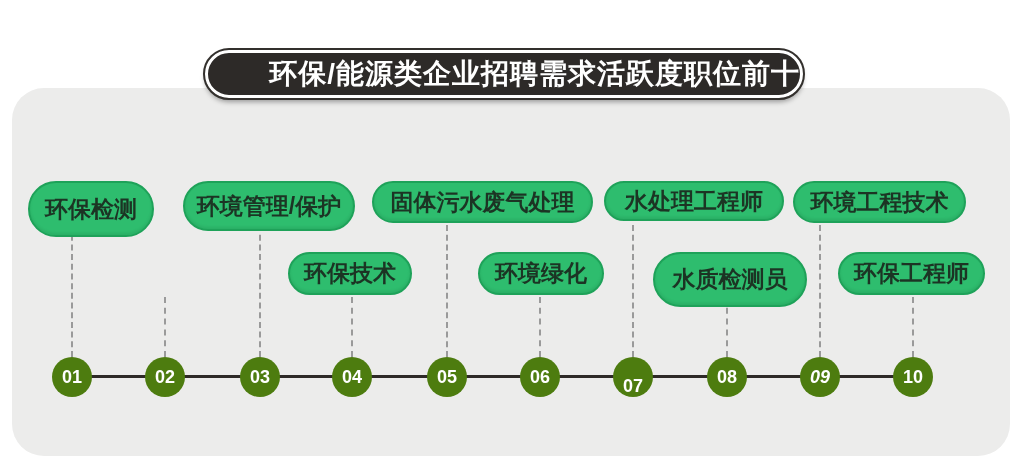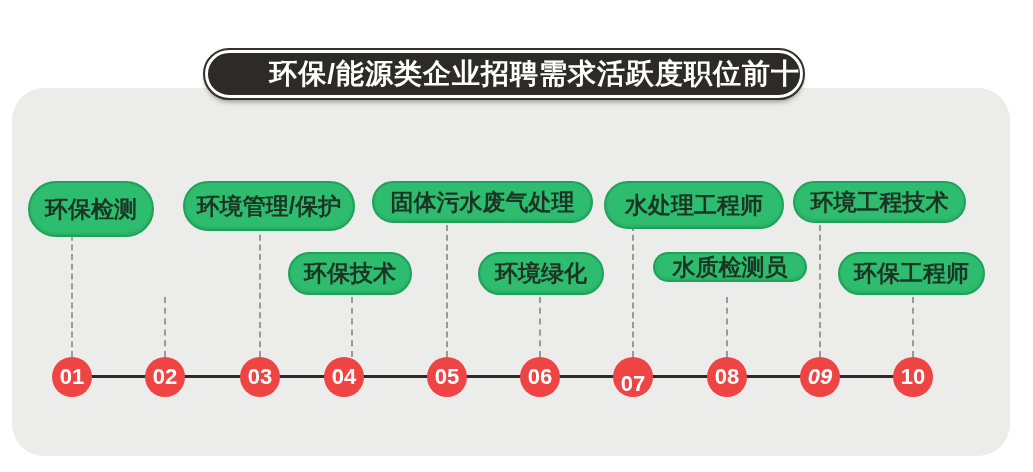--- a/index.html
+++ b/index.html
@@ -66,27 +66,27 @@
     position: absolute;
     left: 72px; top: 375px;
     width: 841px; height: 3px;
     background: #2e2a27;
     z-index: 2;
   }
   .node {
     position: absolute;
     top: 357px;
     width: 40px; height: 40px;
-    background: #ef4444;
+    background: #4d7c0f;
     border-radius: 50%;
     display: flex;
     align-items: center;
     justify-content: center;
     color: #ffffff;
-    font-size: 22px;
+    font-size: 18px;
     font-weight: bold;
     z-index: 4;
   }
 </style>
 </head>
 <body>
 
 <div class="canvas">
 
   <div class="panel"></div>
@@ -108,52 +108,52 @@
 
   <div class="pill" style="left:28px;  top:181px; width:126px; height:56px;">
     <span>环保检测</span>
   </div>
   <div class="pill" style="left:183px; top:181px; width:172px; height:50px;">
     <span>环境管理/保护</span>
   </div>
   <div class="pill" style="left:372px; top:181px; width:221px; height:42px;">
     <span>固体污水废气处理</span>
   </div>
-  <div class="pill" style="left:604px; top:181px; width:180px; height:48px;">
+  <div class="pill" style="left:604px; top:181px; width:180px; height:40px;">
     <span>水处理工程师</span>
   </div>
   <div class="pill" style="left:793px; top:181px; width:173px; height:42px;">
     <span>环境工程技术</span>
   </div>
 
   <div class="pill" style="left:288px; top:252px; width:124px; height:43px;">
     <span>环保技术</span>
   </div>
   <div class="pill" style="left:478px; top:252px; width:126px; height:43px;">
     <span>环境绿化</span>
   </div>
-  <div class="pill" style="left:653px; top:252px; width:154px; height:30px;">
+  <div class="pill" style="left:653px; top:252px; width:154px; height:55px;">
     <span>水质检测员</span>
   </div>
   <div class="pill" style="left:838px; top:252px; width:147px; height:43px;">
     <span>环保工程师</span>
   </div>
 
   <div class="axis-line"></div>
 
   <div class="node" style="left:52px;">
     <span>01</span>
   </div>
   <div class="node" style="left:145px;">
     <span>02</span>
   </div>
   <div class="node" style="left:240px;">
     <span>03</span>
   </div>
-  <div class="node" style="left:324px;text-align:right;">
+  <div class="node" style="left:332px;text-align:right;">
     <span>04</span>
   </div>
   <div class="node" style="left:427px;">
     <span>05</span>
   </div>
   <div class="node" style="left:520px;">
     <span>06</span>
   </div>
   <div class="node" style="left:613px;align-items:flex-end;">
     <span>07</span>

